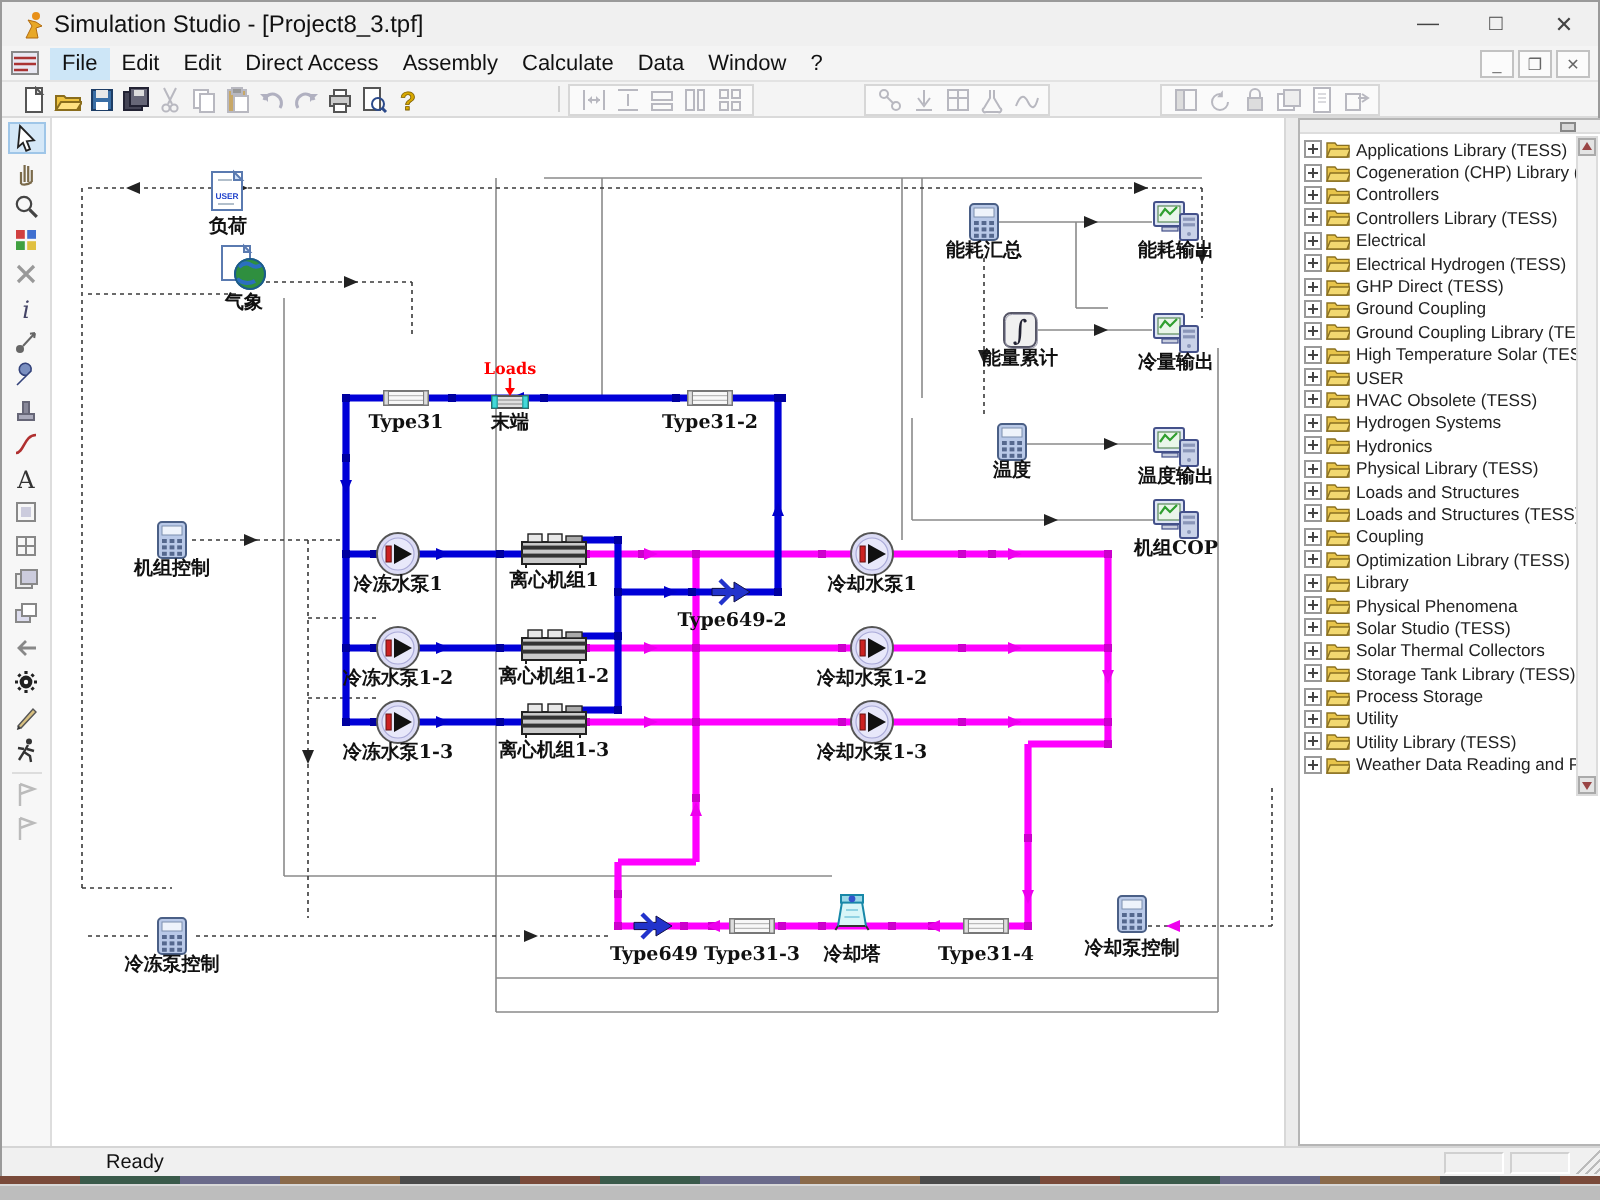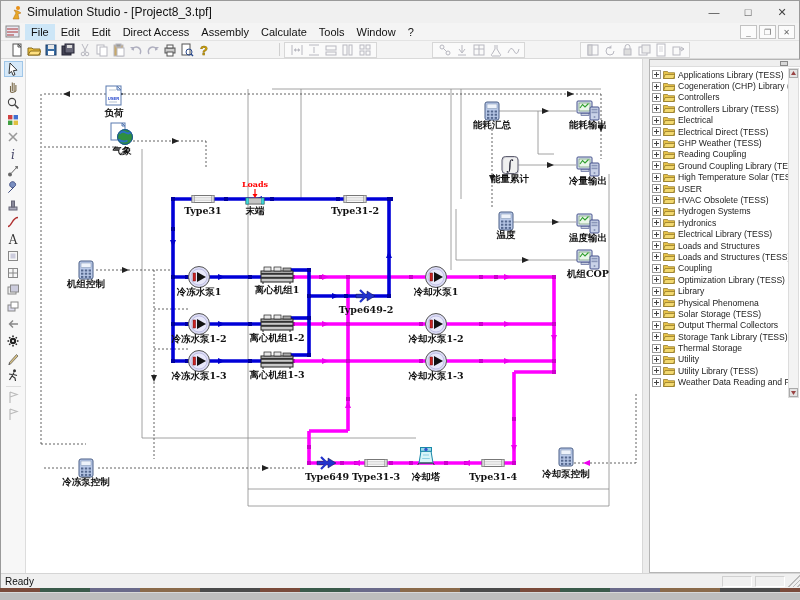--- a/index.html
+++ b/index.html
@@ -47,21 +47,21 @@
   .tree-item { display:flex; align-items:center; height:11.4px; font-size:8.6px; color:#222; white-space:nowrap; overflow:hidden;}
   .plusbox { width:9px; height:9px; border:1px solid #999; background:#fff; position:relative; flex:0 0 9px; margin-right:2px;}
   .plusbox:before { content:""; position:absolute; left:1px; top:3px; width:5px; height:1px; background:#444; }
   .plusbox:after  { content:""; position:absolute; left:3px; top:1px; width:1px; height:5px; background:#444; }
   .tree-folder { width:12px; height:9px; margin-right:3px; flex:0 0 12px; }
   .lib-scroll { position:absolute; right:1px; top:8px; width:11px; height:330px; background:#f3f3f3; border:1px solid #dcdcdc; }
   .scr-btn { position:absolute; left:0; width:9px; height:9px; background:#e4e4e4; border:1px solid #aaa;
              display:flex; align-items:center; justify-content:center; }
   
   .statusbar { position:absolute; left:0; top:572px; width:800px; height:15px; background:#f0f0f0;
-               border-top:1px solid #d5d5d5; font-size:10px; color:#111; display:flex; align-items:center; }
+               border-top:1px solid #d5d5d5; font-size:10px; color:#111; display:flex; align-items:center;padding-left:48px; }
   .status-text { padding-left:4px; flex:1; }
   .status-pane { width:30px; height:11px; border:1px solid #d0d0d0; border-right-color:#fff; border-bottom-color:#fff; margin-right:3px; }
   .grip { width:12px; height:12px; margin-right:1px;
           background:linear-gradient(135deg, transparent 50%, #bbb 50%, #bbb 56%, transparent 56%, transparent 68%, #bbb 68%, #bbb 74%, transparent 74%, transparent 86%, #bbb 86%, #bbb 92%, transparent 92%); }
   .desktop-strip { position:absolute; left:0; top:588px; width:800px; height:4px;
         background:repeating-linear-gradient(90deg,#7a4a3a 0 40px,#3a5a4a 40px 90px,#6a6a8a 90px 140px,#8a6a4a 140px 200px,#4a4a4a 200px 260px); }
   .taskbar { position:absolute; left:0; top:592px; width:800px; height:8px; background:#bdbdbd; border-top:1px solid #d8d8d8;}
   svg text.comp-label { font-family:"DejaVu Serif","Liberation Serif",serif; font-weight:bold; font-size:9.5px; fill:#111; }
 </style>
 </head>
@@ -87,21 +87,21 @@
       <rect x="1" y="1" width="13" height="11" fill="#e8e8f2" stroke="#888"></rect>
       <path d="M2,4 h11 M2,7 h11 M2,10 h7" stroke="#aa3333" stroke-width="1.2"></path>
     </svg>
     <div id="menu-items" style="display:flex;">
         <span class="menu-item hl">File</span>
         <span class="menu-item">Edit</span>
         <span class="menu-item">Edit</span>
         <span class="menu-item">Direct Access</span>
         <span class="menu-item">Assembly</span>
         <span class="menu-item">Calculate</span>
-        <span class="menu-item">Tools</span>
+        <span class="menu-item">Data</span>
         <span class="menu-item">Window</span>
         <span class="menu-item">?</span>
       </div>
     <div class="mdi-controls">
       <div class="mdi-btn">_</div>
       <div class="mdi-btn">❐</div>
       <div class="mdi-btn">✕</div>
     </div>
   </div>
 
@@ -888,37 +888,37 @@
                 <path d="M0.5,8.5 l1.6,-4 h10 l-1.6,4 z" fill="#f2d870" stroke="#8a7020" stroke-width="0.7"></path>
               </svg></span>
             <span>Electrical</span>
           </div>
           <div class="tree-item">
             <span class="plusbox"></span>
             <span class="tree-folder"><svg width="12" height="9" viewBox="0 0 12 9">
                 <path d="M0.5,1.5 h4 l1,1.2 h6 v5.8 h-11 z" fill="#e8c44a" stroke="#8a7020" stroke-width="0.7"></path>
                 <path d="M0.5,8.5 l1.6,-4 h10 l-1.6,4 z" fill="#f2d870" stroke="#8a7020" stroke-width="0.7"></path>
               </svg></span>
-            <span>Electrical Direct (TESS)</span>
-          </div>
-          <div class="tree-item">
-            <span class="plusbox"></span>
-            <span class="tree-folder"><svg width="12" height="9" viewBox="0 0 12 9">
-                <path d="M0.5,1.5 h4 l1,1.2 h6 v5.8 h-11 z" fill="#e8c44a" stroke="#8a7020" stroke-width="0.7"></path>
-                <path d="M0.5,8.5 l1.6,-4 h10 l-1.6,4 z" fill="#f2d870" stroke="#8a7020" stroke-width="0.7"></path>
-              </svg></span>
-            <span>GHP Weather (TESS)</span>
-          </div>
-          <div class="tree-item">
-            <span class="plusbox"></span>
-            <span class="tree-folder"><svg width="12" height="9" viewBox="0 0 12 9">
-                <path d="M0.5,1.5 h4 l1,1.2 h6 v5.8 h-11 z" fill="#e8c44a" stroke="#8a7020" stroke-width="0.7"></path>
-                <path d="M0.5,8.5 l1.6,-4 h10 l-1.6,4 z" fill="#f2d870" stroke="#8a7020" stroke-width="0.7"></path>
-              </svg></span>
-            <span>Reading Coupling</span>
+            <span>Electrical Hydrogen (TESS)</span>
+          </div>
+          <div class="tree-item">
+            <span class="plusbox"></span>
+            <span class="tree-folder"><svg width="12" height="9" viewBox="0 0 12 9">
+                <path d="M0.5,1.5 h4 l1,1.2 h6 v5.8 h-11 z" fill="#e8c44a" stroke="#8a7020" stroke-width="0.7"></path>
+                <path d="M0.5,8.5 l1.6,-4 h10 l-1.6,4 z" fill="#f2d870" stroke="#8a7020" stroke-width="0.7"></path>
+              </svg></span>
+            <span>GHP Direct (TESS)</span>
+          </div>
+          <div class="tree-item">
+            <span class="plusbox"></span>
+            <span class="tree-folder"><svg width="12" height="9" viewBox="0 0 12 9">
+                <path d="M0.5,1.5 h4 l1,1.2 h6 v5.8 h-11 z" fill="#e8c44a" stroke="#8a7020" stroke-width="0.7"></path>
+                <path d="M0.5,8.5 l1.6,-4 h10 l-1.6,4 z" fill="#f2d870" stroke="#8a7020" stroke-width="0.7"></path>
+              </svg></span>
+            <span>Ground Coupling</span>
           </div>
           <div class="tree-item">
             <span class="plusbox"></span>
             <span class="tree-folder"><svg width="12" height="9" viewBox="0 0 12 9">
                 <path d="M0.5,1.5 h4 l1,1.2 h6 v5.8 h-11 z" fill="#e8c44a" stroke="#8a7020" stroke-width="0.7"></path>
                 <path d="M0.5,8.5 l1.6,-4 h10 l-1.6,4 z" fill="#f2d870" stroke="#8a7020" stroke-width="0.7"></path>
               </svg></span>
             <span>Ground Coupling Library (TESS)</span>
           </div>
           <div class="tree-item">
@@ -960,21 +960,21 @@
                 <path d="M0.5,8.5 l1.6,-4 h10 l-1.6,4 z" fill="#f2d870" stroke="#8a7020" stroke-width="0.7"></path>
               </svg></span>
             <span>Hydronics</span>
           </div>
           <div class="tree-item">
             <span class="plusbox"></span>
             <span class="tree-folder"><svg width="12" height="9" viewBox="0 0 12 9">
                 <path d="M0.5,1.5 h4 l1,1.2 h6 v5.8 h-11 z" fill="#e8c44a" stroke="#8a7020" stroke-width="0.7"></path>
                 <path d="M0.5,8.5 l1.6,-4 h10 l-1.6,4 z" fill="#f2d870" stroke="#8a7020" stroke-width="0.7"></path>
               </svg></span>
-            <span>Electrical Library (TESS)</span>
+            <span>Physical Library (TESS)</span>
           </div>
           <div class="tree-item">
             <span class="plusbox"></span>
             <span class="tree-folder"><svg width="12" height="9" viewBox="0 0 12 9">
                 <path d="M0.5,1.5 h4 l1,1.2 h6 v5.8 h-11 z" fill="#e8c44a" stroke="#8a7020" stroke-width="0.7"></path>
                 <path d="M0.5,8.5 l1.6,-4 h10 l-1.6,4 z" fill="#f2d870" stroke="#8a7020" stroke-width="0.7"></path>
               </svg></span>
             <span>Loads and Structures</span>
           </div>
           <div class="tree-item">
@@ -1016,45 +1016,45 @@
                 <path d="M0.5,8.5 l1.6,-4 h10 l-1.6,4 z" fill="#f2d870" stroke="#8a7020" stroke-width="0.7"></path>
               </svg></span>
             <span>Physical Phenomena</span>
           </div>
           <div class="tree-item">
             <span class="plusbox"></span>
             <span class="tree-folder"><svg width="12" height="9" viewBox="0 0 12 9">
                 <path d="M0.5,1.5 h4 l1,1.2 h6 v5.8 h-11 z" fill="#e8c44a" stroke="#8a7020" stroke-width="0.7"></path>
                 <path d="M0.5,8.5 l1.6,-4 h10 l-1.6,4 z" fill="#f2d870" stroke="#8a7020" stroke-width="0.7"></path>
               </svg></span>
-            <span>Solar Storage (TESS)</span>
-          </div>
-          <div class="tree-item">
-            <span class="plusbox"></span>
-            <span class="tree-folder"><svg width="12" height="9" viewBox="0 0 12 9">
-                <path d="M0.5,1.5 h4 l1,1.2 h6 v5.8 h-11 z" fill="#e8c44a" stroke="#8a7020" stroke-width="0.7"></path>
-                <path d="M0.5,8.5 l1.6,-4 h10 l-1.6,4 z" fill="#f2d870" stroke="#8a7020" stroke-width="0.7"></path>
-              </svg></span>
-            <span>Output Thermal Collectors</span>
+            <span>Solar Studio (TESS)</span>
+          </div>
+          <div class="tree-item">
+            <span class="plusbox"></span>
+            <span class="tree-folder"><svg width="12" height="9" viewBox="0 0 12 9">
+                <path d="M0.5,1.5 h4 l1,1.2 h6 v5.8 h-11 z" fill="#e8c44a" stroke="#8a7020" stroke-width="0.7"></path>
+                <path d="M0.5,8.5 l1.6,-4 h10 l-1.6,4 z" fill="#f2d870" stroke="#8a7020" stroke-width="0.7"></path>
+              </svg></span>
+            <span>Solar Thermal Collectors</span>
           </div>
           <div class="tree-item">
             <span class="plusbox"></span>
             <span class="tree-folder"><svg width="12" height="9" viewBox="0 0 12 9">
                 <path d="M0.5,1.5 h4 l1,1.2 h6 v5.8 h-11 z" fill="#e8c44a" stroke="#8a7020" stroke-width="0.7"></path>
                 <path d="M0.5,8.5 l1.6,-4 h10 l-1.6,4 z" fill="#f2d870" stroke="#8a7020" stroke-width="0.7"></path>
               </svg></span>
             <span>Storage Tank Library (TESS)</span>
           </div>
           <div class="tree-item">
             <span class="plusbox"></span>
             <span class="tree-folder"><svg width="12" height="9" viewBox="0 0 12 9">
                 <path d="M0.5,1.5 h4 l1,1.2 h6 v5.8 h-11 z" fill="#e8c44a" stroke="#8a7020" stroke-width="0.7"></path>
                 <path d="M0.5,8.5 l1.6,-4 h10 l-1.6,4 z" fill="#f2d870" stroke="#8a7020" stroke-width="0.7"></path>
               </svg></span>
-            <span>Thermal Storage</span>
+            <span>Process Storage</span>
           </div>
           <div class="tree-item">
             <span class="plusbox"></span>
             <span class="tree-folder"><svg width="12" height="9" viewBox="0 0 12 9">
                 <path d="M0.5,1.5 h4 l1,1.2 h6 v5.8 h-11 z" fill="#e8c44a" stroke="#8a7020" stroke-width="0.7"></path>
                 <path d="M0.5,8.5 l1.6,-4 h10 l-1.6,4 z" fill="#f2d870" stroke="#8a7020" stroke-width="0.7"></path>
               </svg></span>
             <span>Utility</span>
           </div>
           <div class="tree-item">

